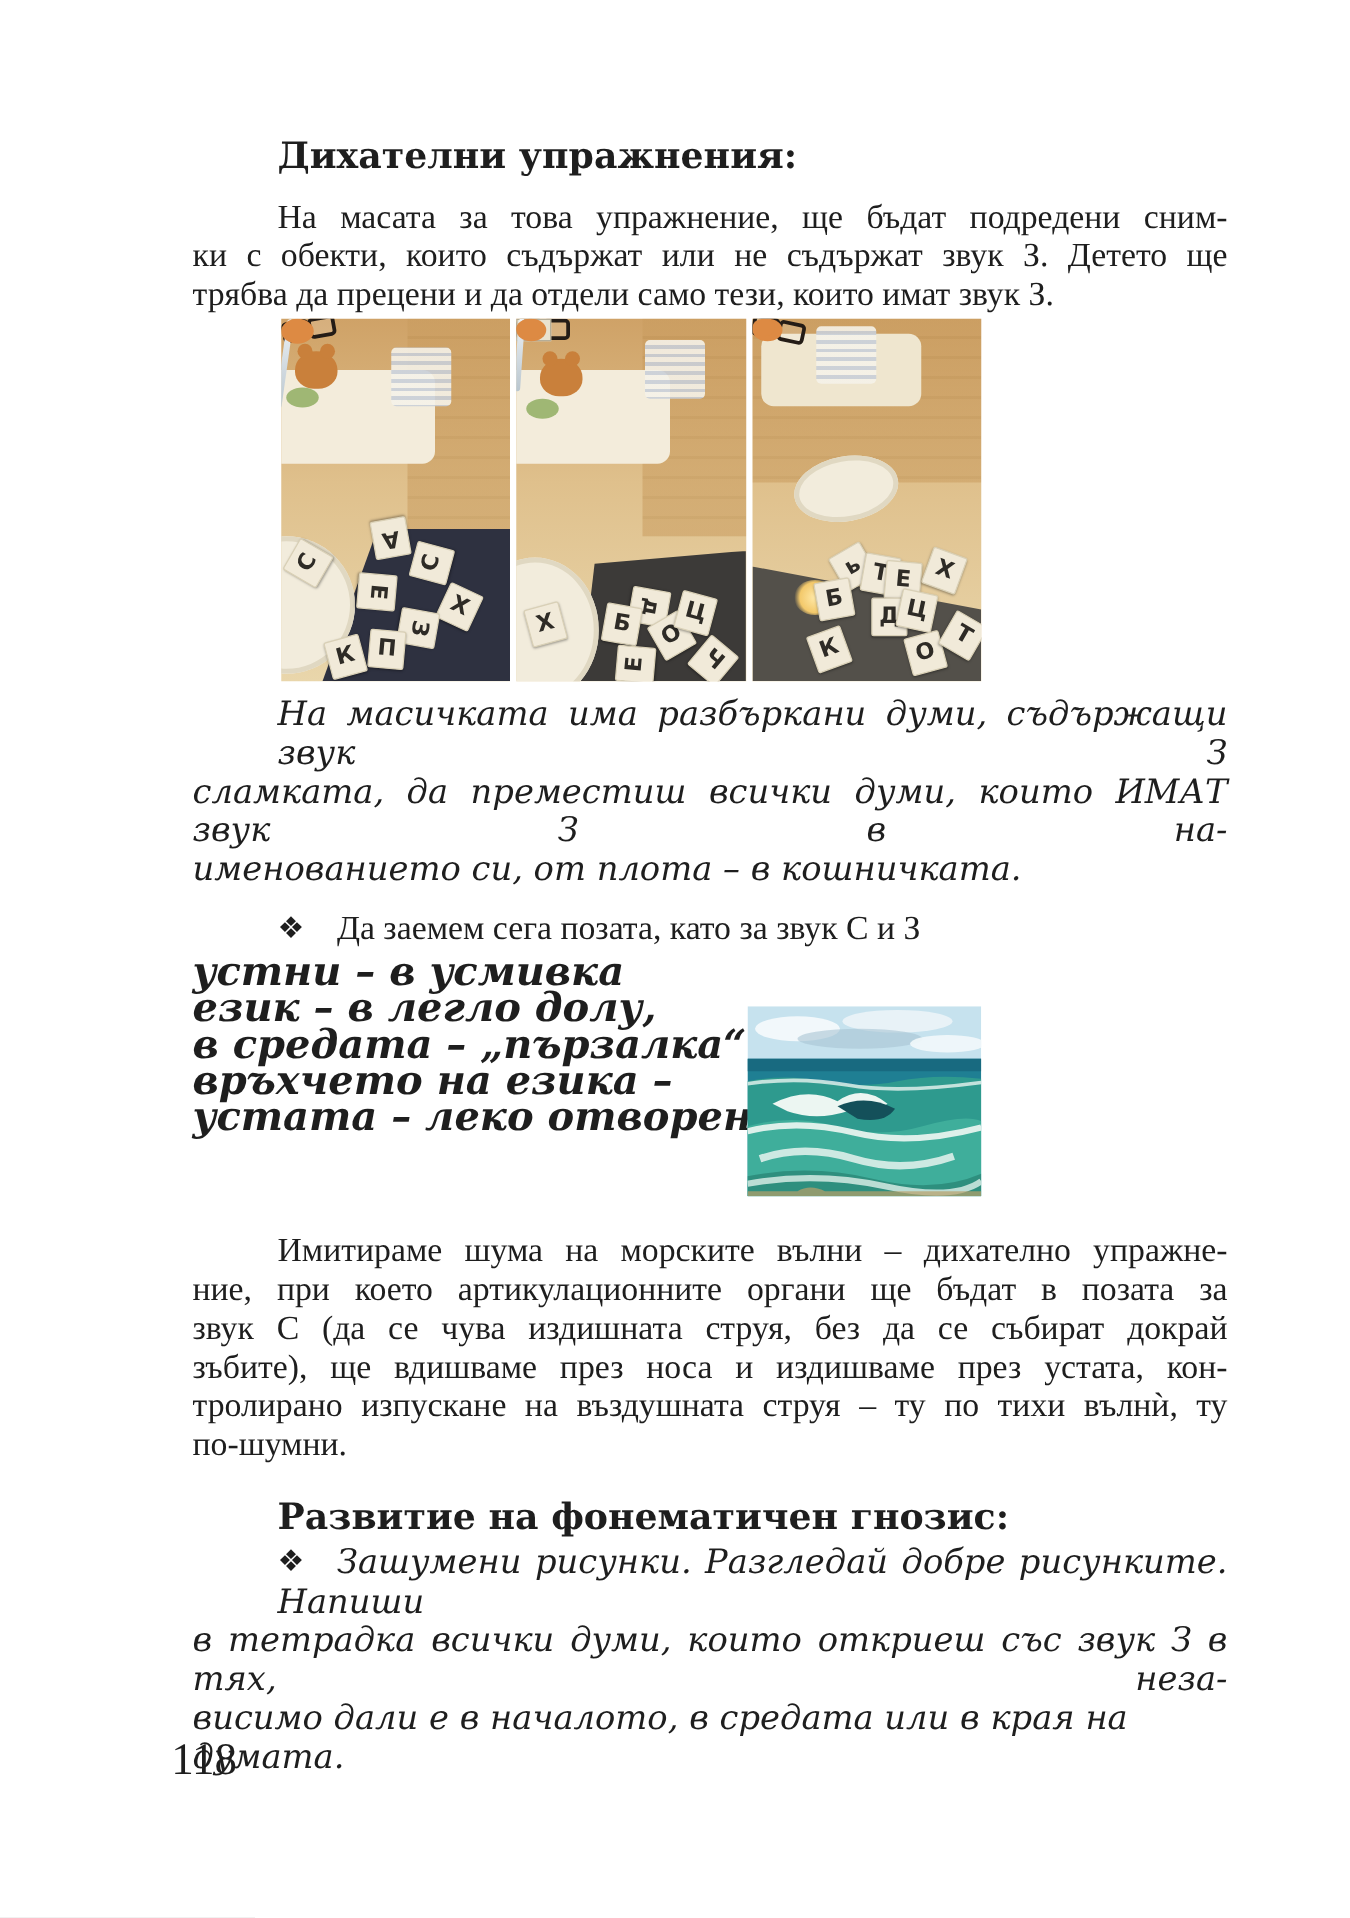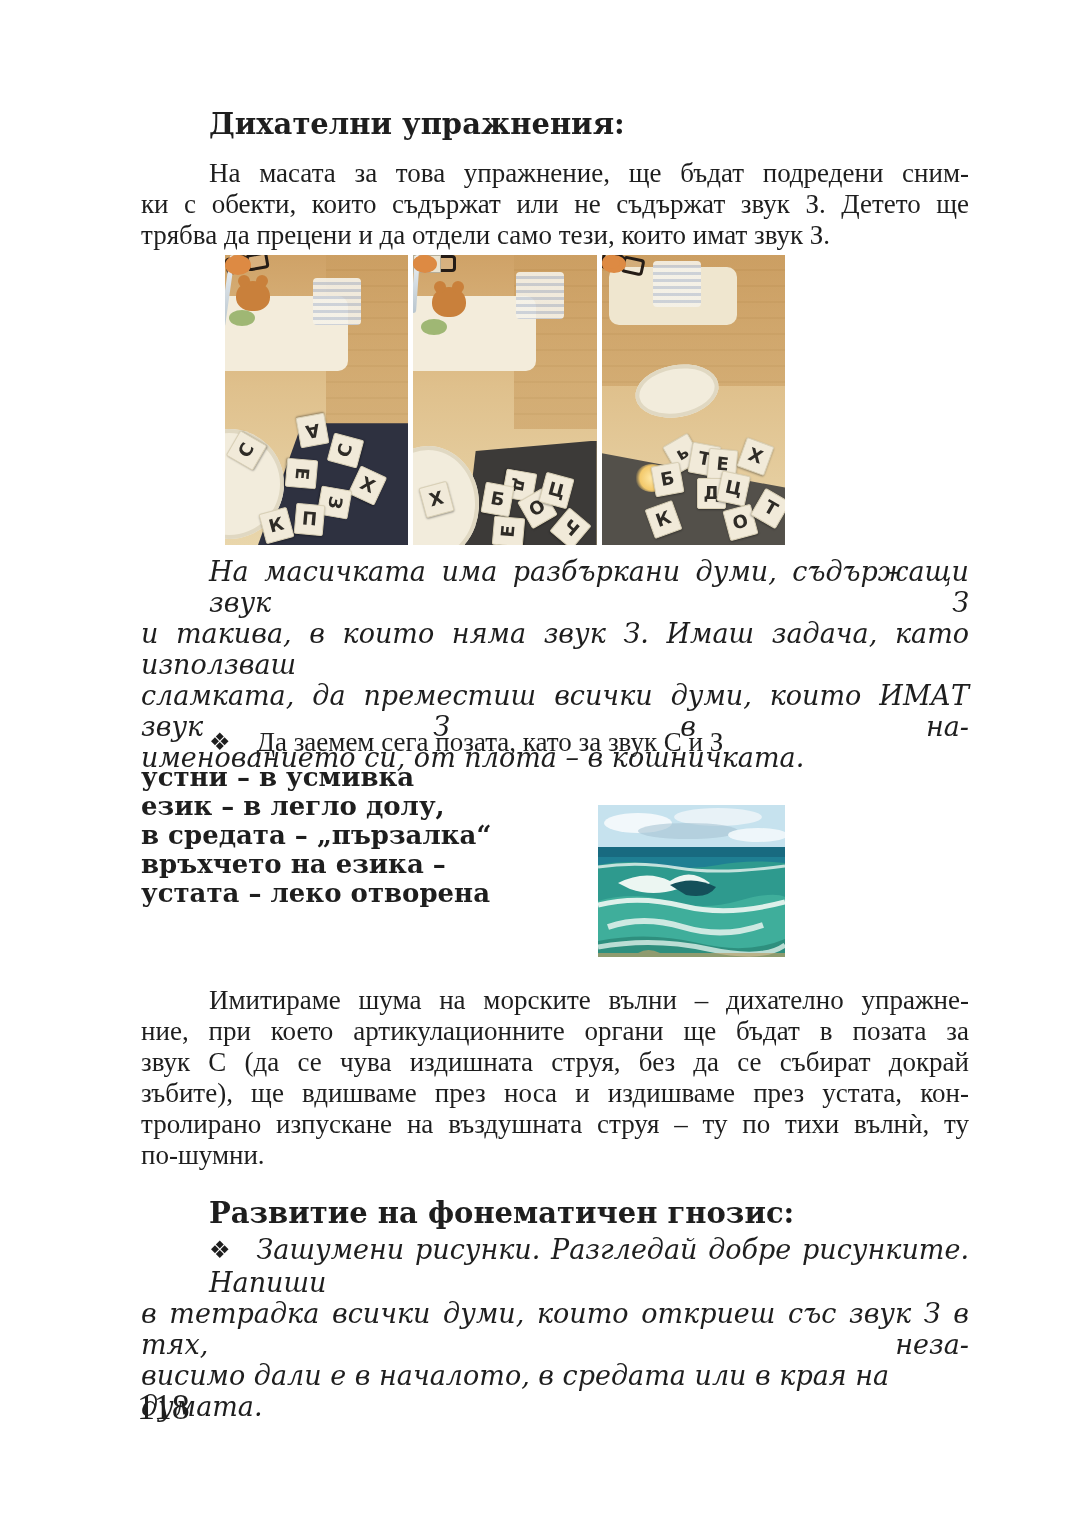--- a/index.html
+++ b/index.html
@@ -6,28 +6,28 @@
   .page{
     position:relative;
     width:1080px;height:1534px;
     margin:0 auto;
     background:#ffffff;
     font-family:"Liberation Serif", serif;
     color:#1e1e1e;
     overflow:hidden;
   }
   
-  .block{position:absolute;left:141px;width:828px;}
+  .block{position:absolute;left:154px;width:828px;}
   .h1{font-family:"DejaVu Serif", serif;font-weight:bold;font-size:29px;line-height:34px;padding-left:68px;}
   .bodyline{font-size:27px;line-height:31px;}
   .jline{text-align:justify;text-align-last:justify;}
   .lline{text-align:left;}
   .indent{padding-left:68px;}
   .ital{font-family:"DejaVu Serif", serif;font-style:italic;}
-  .boldital{font-family:"DejaVu Serif", serif;font-weight:bold;font-size:26px;line-height:29px;}
+  .boldital{font-family:"DejaVu Serif", serif;font-style:italic;font-weight:bold;font-size:32px;line-height:29px;}
   .bullet-glyph{font-style:normal;font-size:24px;display:inline-block;margin-right:26px;transform:translateY(-1px);}
   .pagenum{position:absolute;left:137px;top:1386px;font-size:36px;}
 
   
   .photo-strip{
     position:absolute;left:225px;top:255px;width:560px;height:290px;
     display:flex;gap:5px;background:#fff;
   }
   .photo{
     position:relative;flex:1;overflow:hidden;
@@ -179,21 +179,20 @@
           <div class="tile" style="left: 64%; top: 75%; transform: rotate(12deg);">Ц</div>
           <div class="tile" style="left: 26%; top: 86%; transform: rotate(-20deg);">К</div>
           <div class="tile" style="left: 68%; top: 87%; transform: rotate(-15deg);">О</div>
           <div class="tile" style="left: 84%; top: 82%; transform: rotate(30deg);">Т</div>
         </div>
     </div>
   </div>
 
   <div class="block ital" id="ip">
     <div class="bodyline jline indent">На масичката има разбъркани думи, съдържащи звук З</div>
-    <div class="bodyline jline">и такива, в които няма звук З. Имаш задача, като използваш</div>
     <div class="bodyline jline">сламката, да преместиш всички думи, които ИМАТ звук З в на-</div>
     <div class="bodyline lline">именованието си, от плота – в кошничката.</div>
   </div>
 
   <div class="block" id="pose-intro">
     <div class="bodyline lline indent">
       <span class="bullet-glyph">❖</span><span>Да заемем сега позата, като за звук С и З</span>
     </div>
   </div>
 

